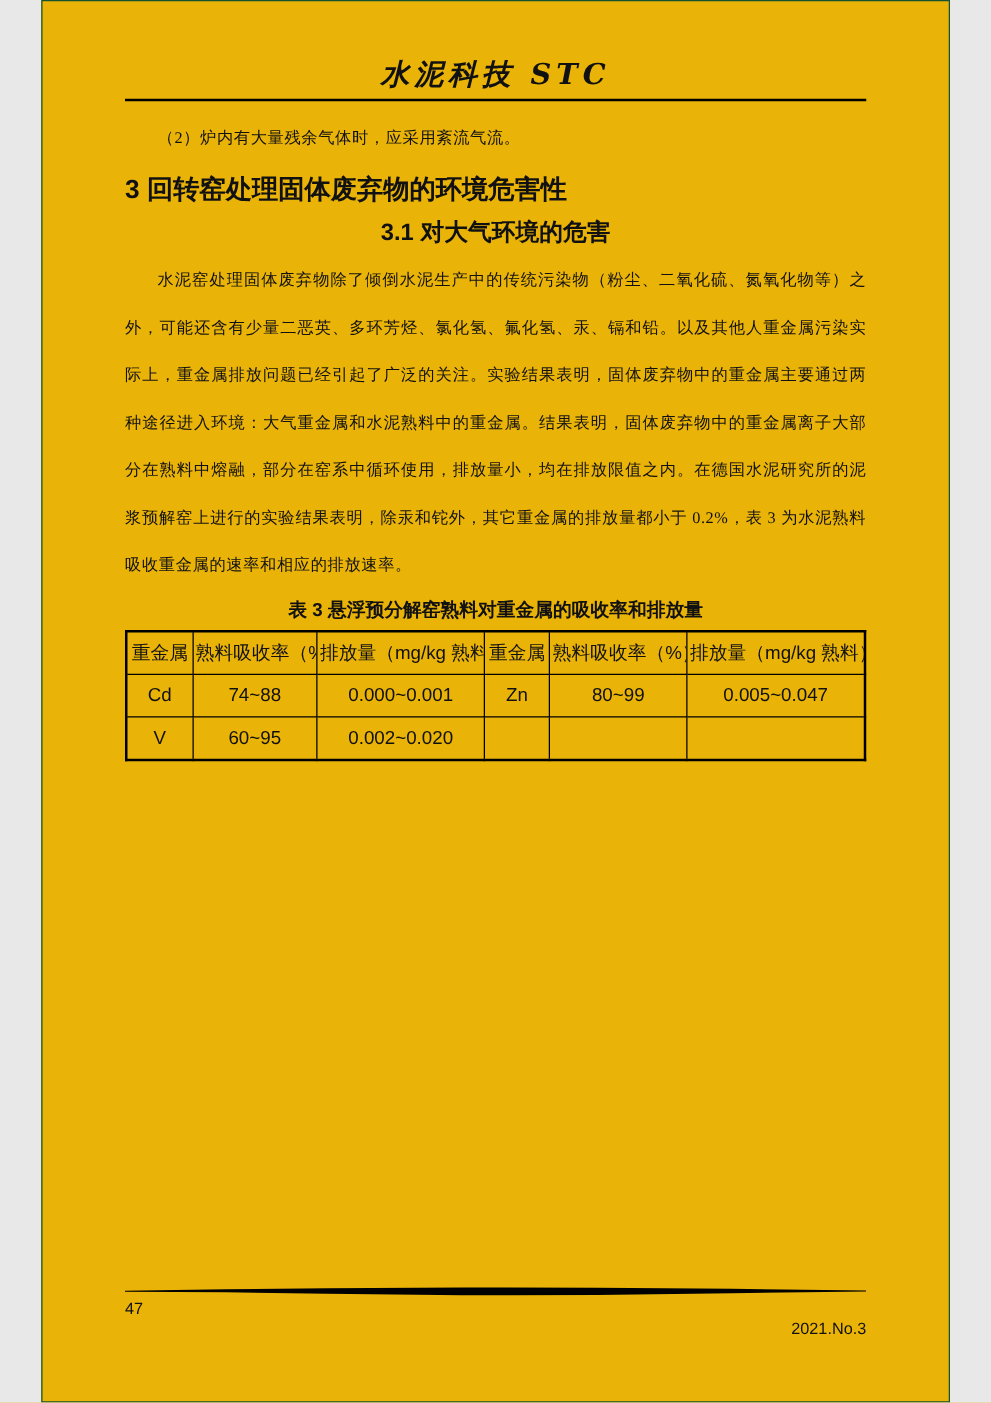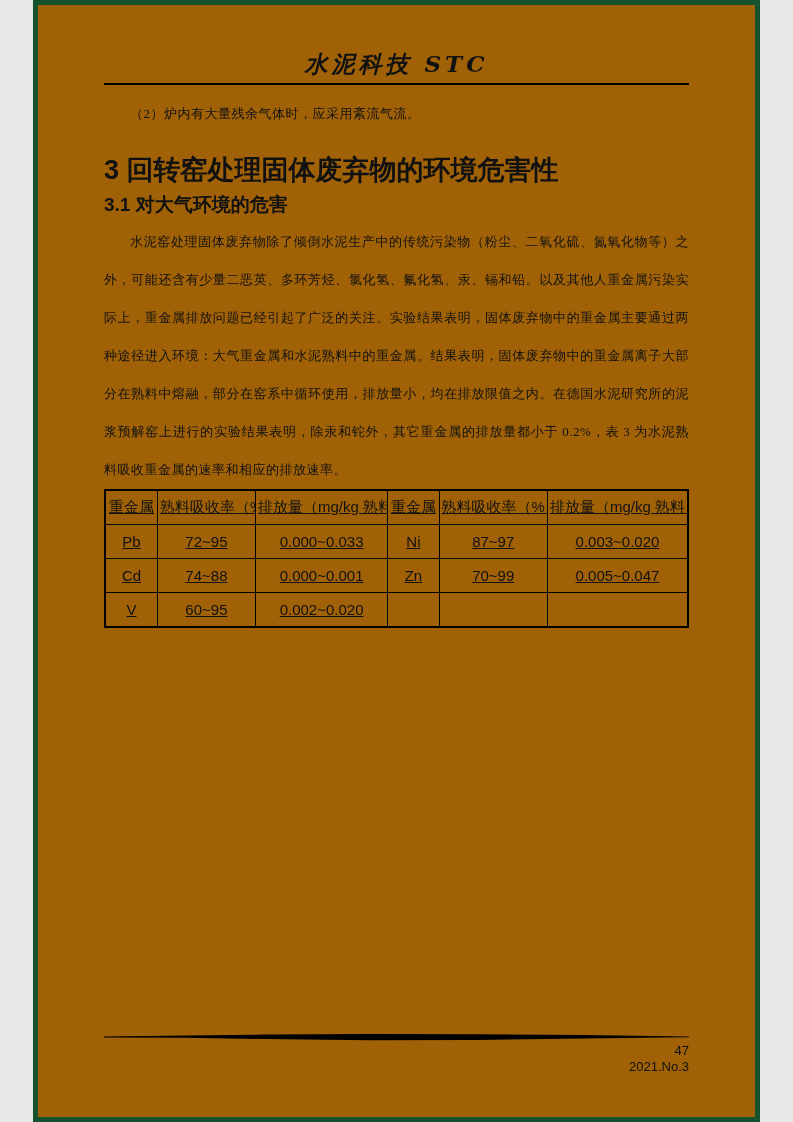--- a/index.html
+++ b/index.html
@@ -1,21 +1,21 @@
 <!DOCTYPE html>
 <html lang="zh"><head>
 <meta charset="utf-8">
 <style>
   html,body { margin:0; padding:0; background:#e8e8e8; }
   .page {
     position:relative;
     width:727px; height:1122px;
     margin:0 auto;
-    background:#a16207;
-    border:5px solid #14532d;
+    background:#eab308;
+    border:1px solid #14532d;
     box-sizing:border-box;
     overflow:hidden;
     font-family:"Liberation Serif","DejaVu Serif",serif;
     color:#111;
   }
   .inner { padding:44px 66px 0 66px; }
 
   
   .doc-header { border-bottom:2px solid #000; padding-bottom:4px; }
   .doc-title {
@@ -34,32 +34,33 @@
     margin:0;
     font-size:13px;
     line-height:38px;
     text-align:justify;
     text-indent:2em;
     letter-spacing:0.5px;
   }
   .para.first { margin-top:10px; }
 
   .h-sec {
-    margin:20px 0 2px 0;
+    margin:6px 0 2px 0;
     font-family:"Liberation Sans","DejaVu Sans",sans-serif;
-    font-size:27px;
+    font-size:21px;
     font-weight:bold;
     line-height:34px;
   }
   .h-sub {
     margin:0 0 2px 0;
     font-family:"Liberation Sans","DejaVu Sans",sans-serif;
     font-size:19px;
     font-weight:bold;
     line-height:32px;
+    text-align:center;
   }
 
   
   .tbl-caption {
     margin:8px 0 6px 0;
     text-align:center;
     font-family:"Liberation Sans","DejaVu Sans",sans-serif;
     font-size:15px;
     font-weight:bold;
   }
@@ -72,55 +73,55 @@
     table-layout:fixed;
   }
   table.data th, table.data td {
     border:1.5px solid #000;
     text-align:center;
     height:33px;
     padding:0 2px;
     font-weight:normal;
     overflow:hidden;
     white-space:nowrap;
-    text-decoration:underline;
   }
 
   
   .doc-footer {
     position:absolute;
     left:66px; right:66px; top:1028px;
   }
   .footer-rule { display:block; width:100%; height:9px; }
   .footer-row {
     position:relative;
     font-family:"Liberation Sans","DejaVu Sans",sans-serif;
     font-size:13px;
     line-height:18px;
   }
-  .footer-page { position:absolute; left:0; right:0; text-align:right; }
+  .footer-page { position:absolute; left:0; right:0; text-align:left; }
   .footer-issue { position:absolute; right:0; top:16px; }
 </style>
 </head>
 <body>
 
 <div class="page">
   <div class="inner">
 
     <div class="doc-header">
       <p class="doc-title">水泥科技 STC</p>
     </div>
 
     <p class="para first">（2）炉内有大量残余气体时，应采用紊流气流。</p>
 
     <h2 class="h-sec">3 回转窑处理固体废弃物的环境危害性</h2>
     <h3 class="h-sub">3.1 对大气环境的危害</h3>
 
     <p class="para">水泥窑处理固体废弃物除了倾倒水泥生产中的传统污染物（粉尘、二氧化硫、氮氧化物等）之外，可能还含有少量二恶英、多环芳烃、氯化氢、氟化氢、汞、镉和铅。以及其他人重金属污染实际上，重金属排放问题已经引起了广泛的关注。实验结果表明，固体废弃物中的重金属主要通过两种途径进入环境：大气重金属和水泥熟料中的重金属。结果表明，固体废弃物中的重金属离子大部分在熟料中熔融，部分在窑系中循环使用，排放量小，均在排放限值之内。在德国水泥研究所的泥浆预解窑上进行的实验结果表明，除汞和铊外，其它重金属的排放量都小于 0.2%，表 3 为水泥熟料吸收重金属的速率和相应的排放速率。</p>
 
+    <p class="tbl-caption">表 3  悬浮预分解窑熟料对重金属的吸收率和排放量</p>
 
     <table class="data">
       <colgroup>
         <col style="width:9%">
           <col style="width:16.8%">
           <col style="width:22.7%">
         <col style="width:8.8%">
           <col style="width:18.6%">
           <col style="width:24.1%">
       </colgroup>
@@ -129,33 +130,25 @@
           <th>重金属</th>
           <th>熟料吸收率（%）</th>
           <th>排放量（mg/kg 熟料）</th>
           <th>重金属</th>
           <th>熟料吸收率（%）</th>
           <th>排放量（mg/kg 熟料）</th>
         </tr>
       </thead>
       <tbody>
         <tr>
-          <td>Pb</td>
-          <td>72~95</td>
-          <td>0.000~0.033</td>
-          <td>Ni</td>
-          <td>87~97</td>
-          <td>0.003~0.020</td>
-        </tr>
-        <tr>
           <td>Cd</td>
           <td>74~88</td>
           <td>0.000~0.001</td>
           <td>Zn</td>
-          <td>70~99</td>
+          <td>80~99</td>
           <td>0.005~0.047</td>
         </tr>
         <tr>
           <td>V</td>
           <td>60~95</td>
           <td>0.002~0.020</td>
           <td></td>
           <td></td>
           <td></td>
         </tr>

